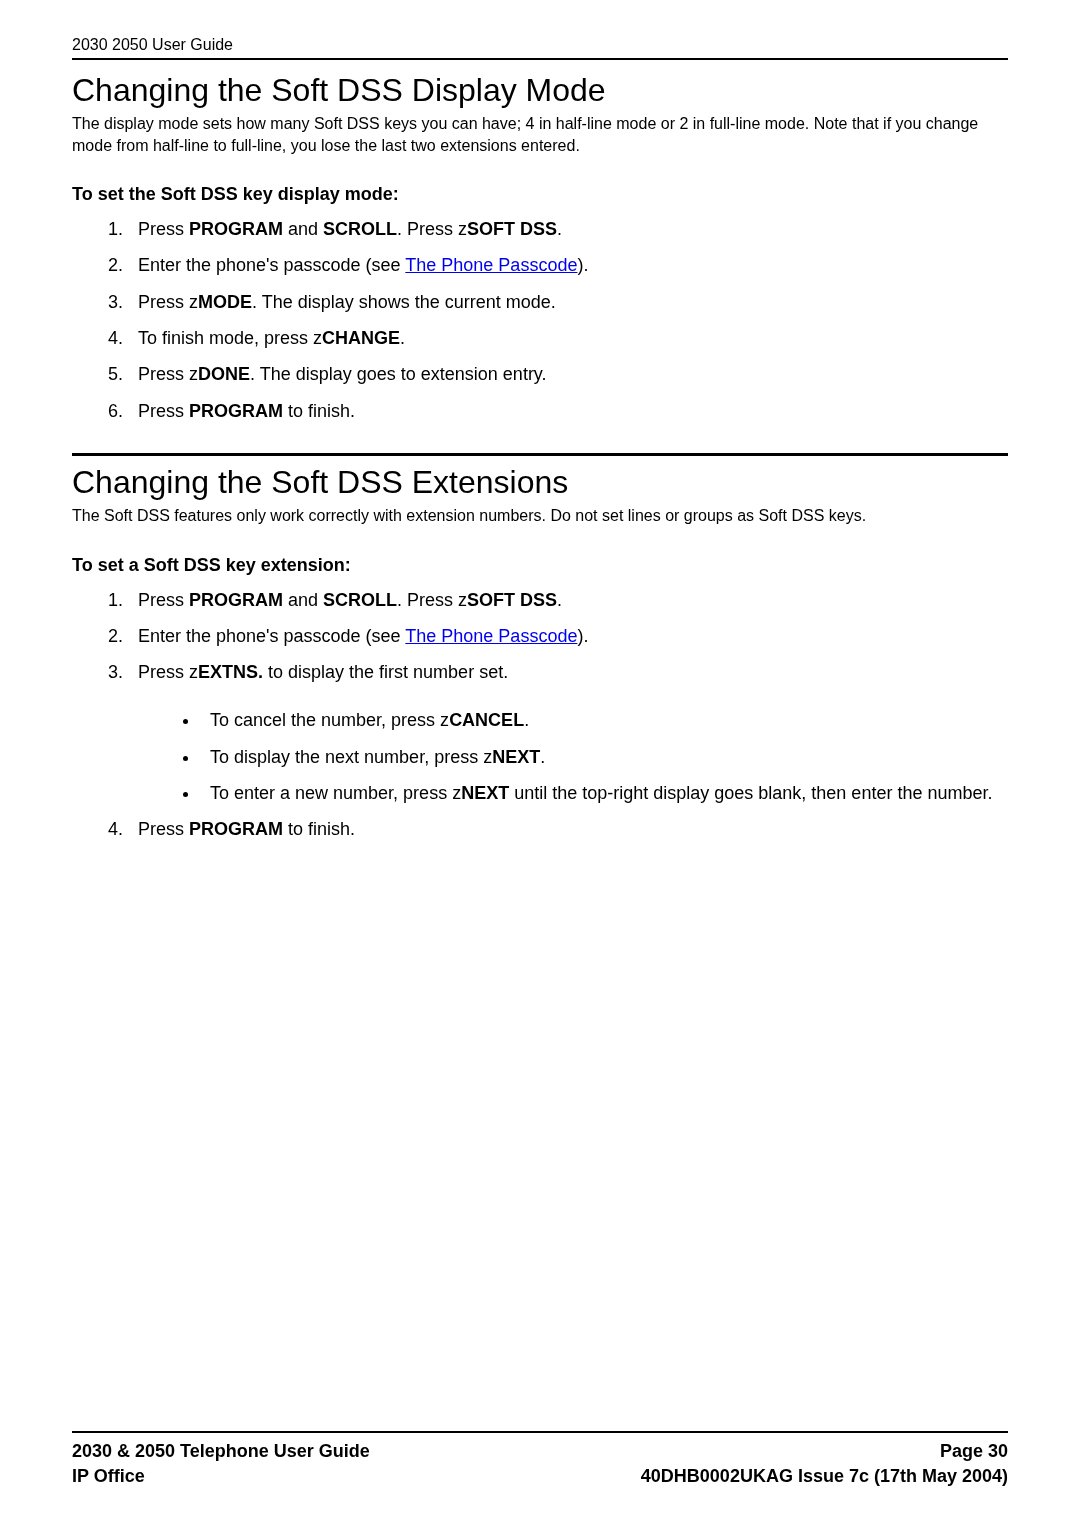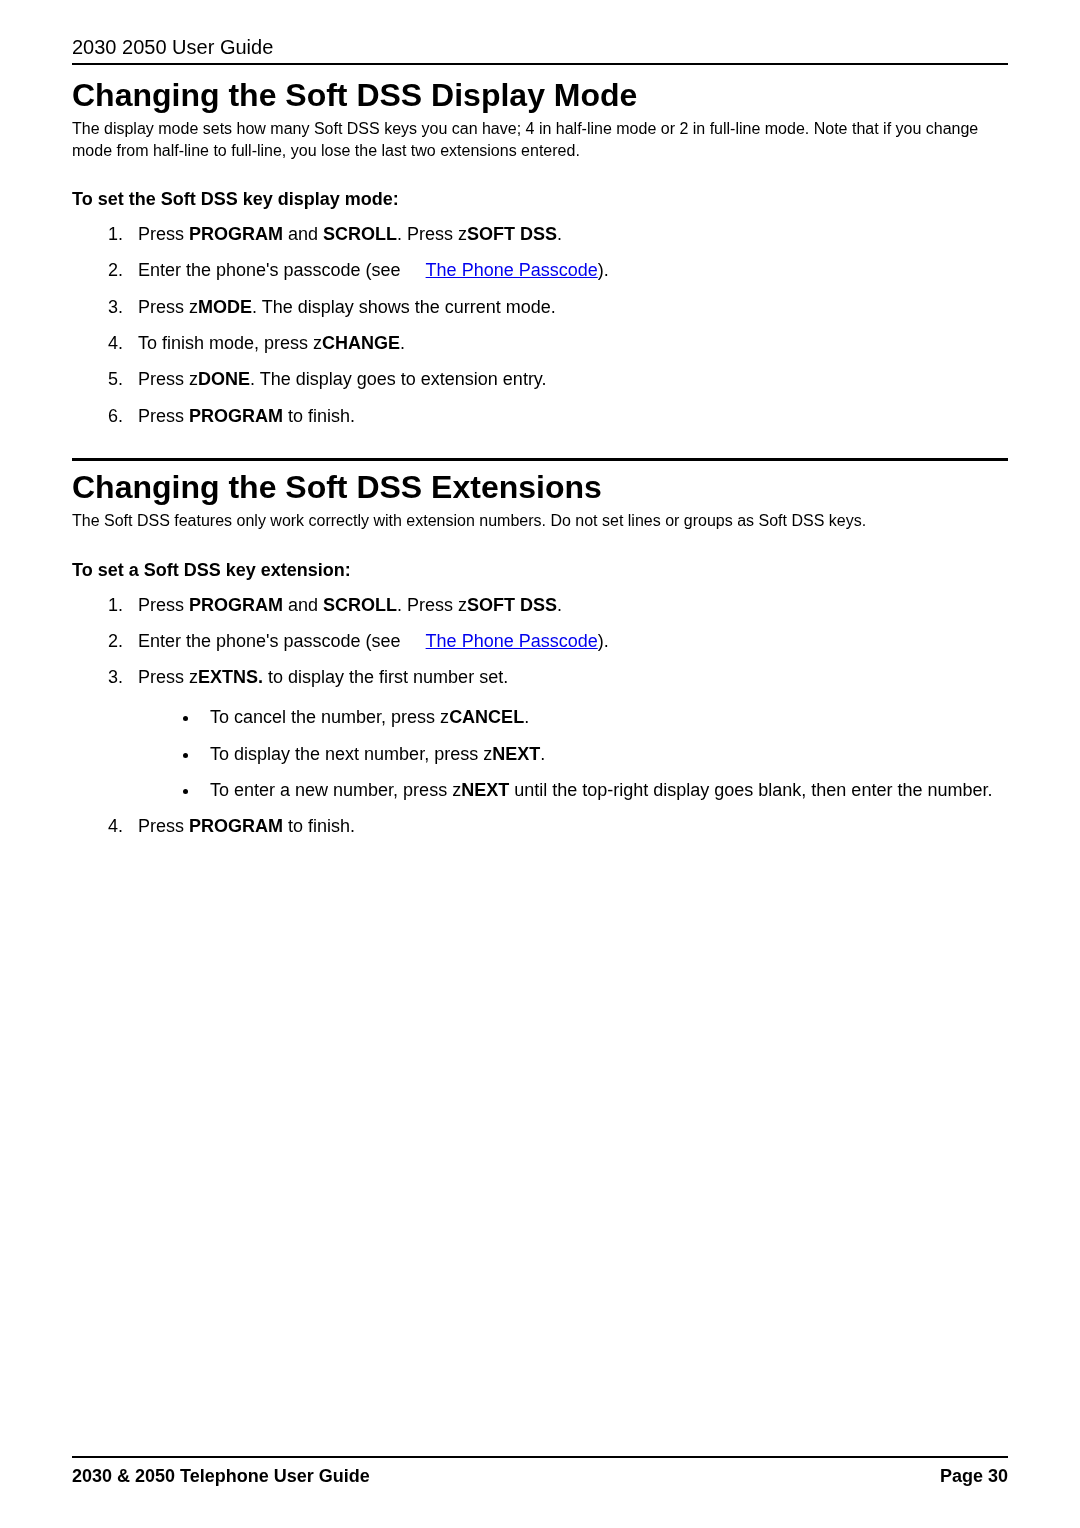--- a/index.html
+++ b/index.html
@@ -9,31 +9,31 @@
     }
     body {
       font-family: Arial, Helvetica, sans-serif;
       background: #fff;
       width: 1080px;
       height: 1528px;
       position: relative;
       padding: 36px 72px 40px 72px;
     }
     .header-text {
-      font-size: 20px;
+      font-size: 16px;
       margin-bottom: 4px;
     }
     .top-rule {
       border: none;
       border-top: 2px solid #000;
       margin-bottom: 12px;
     }
     h1 {
       font-size: 32px;
-      font-weight: bold;
+      font-weight: normal;
       margin-bottom: 4px;
     }
     .intro {
       font-size: 16px;
       line-height: 1.35;
       margin-bottom: 28px;
     }
     .subhead {
       font-size: 18px;
       font-weight: bold;
@@ -45,35 +45,34 @@
       font-size: 18px;
     }
     ol > li {
       padding-left: 10px;
       margin-bottom: 12px;
       line-height: 1.35;
     }
     ul.sub {
       list-style-type: disc;
       margin-left: 62px;
-      margin-top: 16px;
+      margin-top: 24px;
     }
     ul.sub > li {
       padding-left: 10px;
       margin-bottom: 12px;
       line-height: 1.35;
     }
     .b {
       font-weight: bold;
       text-align: center;
     }
     a.link {
       color: #0000EE;
       text-decoration: underline;
-      margin-left: 20px;
     }
     .section-divider {
       border: none;
       border-top: 3px solid #000;
       margin-top: 30px;
       margin-bottom: 8px;
     }
     .footer {
       position: absolute;
       left: 72px;
@@ -157,13 +156,17 @@
     <span>Press </span><span class="b">PROGRAM</span><span> to finish.</span>
   </li>
 </ol>
 
 <div class="footer">
   <hr class="footer-rule">
   <div class="footer-row">
     <span>2030 &amp; 2050 Telephone User Guide</span>
     <span>Page 30</span>
   </div>
+  <div class="footer-row">
+    <span>IP Office</span>
+    <span>40DHB0002UKAG Issue 7c (17th May 2004)</span>
+  </div>
 </div>
 
 </body></html>

